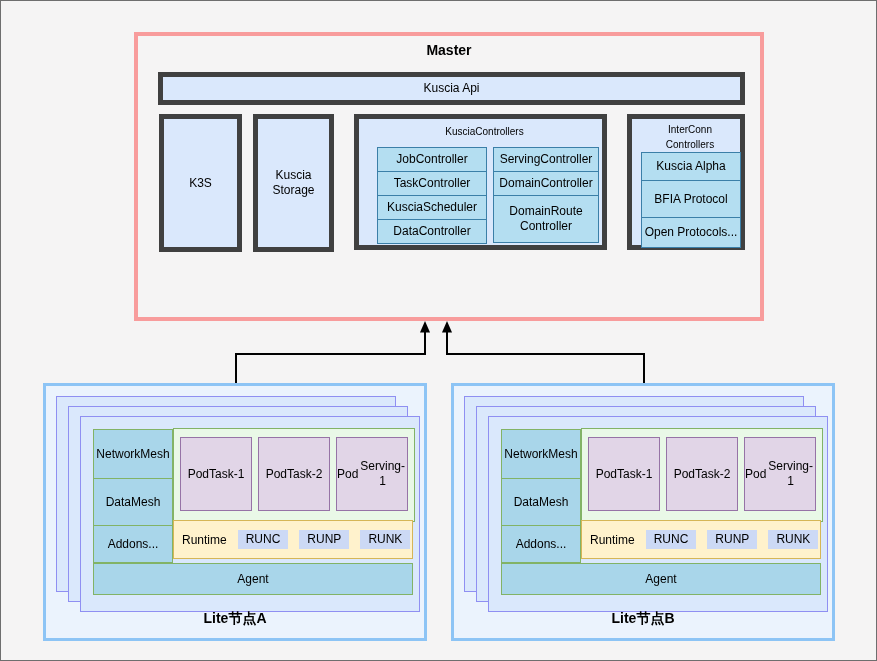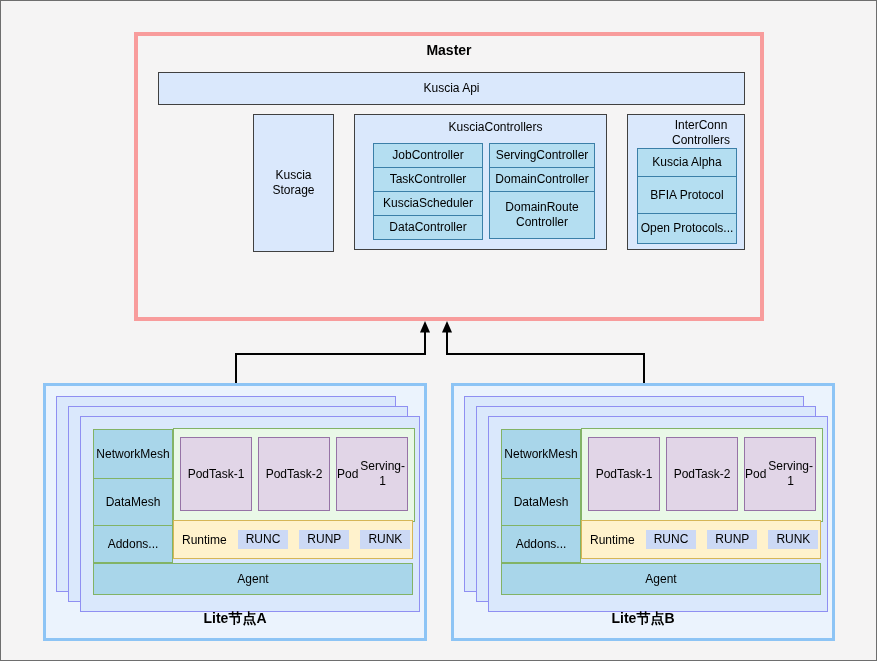--- a/index.html
+++ b/index.html
@@ -8,34 +8,34 @@
     position:relative; width:877px; height:661px;
     background:#f5f4f4; border:1px solid #6e6e6e; box-sizing:border-box;
     overflow:hidden;
   }
   .abs { position:absolute; box-sizing:border-box; }
   .box {
     position:absolute; box-sizing:border-box;
     display:flex; align-items:center; justify-content:center;
     text-align:center; font-size:12px; line-height:15px;
   }
-  .blue   { background:#dae8fc; border:1px solid #404040; }
+  .blue   { background:#dae8fc; border:5px solid #404040; }
   .cyan   { background:#b4def1; border:1px solid #3b7fa8; }
   .cyang  { background:#a9d6ea; border:1px solid #82b366; }
   .purple { background:#e1d5e7; border:1px solid #9673a6; }
 
   
   .master {
     left:133px; top:31px; width:630px; height:289px;
     border:4px solid #f89c9c; background:transparent;
   }
   .master-title { left:133px; top:41px; width:630px; text-align:center;
     font-weight:bold; font-size:14px; }
-  .panel-title { position:absolute; top:5px; left:15px; width:100%;
-    text-align:center; font-size:12px; line-height:15px; }
+  .panel-title { position:absolute; top:5px; left:4px; width:100%;
+    text-align:center; font-size:10px; line-height:15px; }
 
   .col-stack { position:absolute; display:flex; flex-direction:column; }
   .col-stack .box { position:relative; flex:none; margin-top:-1px; width:100%; }
   .col-stack .box:first-child { margin-top:0; }
 
   
   .lite-outer {
     width:384px; height:258px; top:382px;
     background:#ebf3fd; border:3px solid #8dc4f5;
   }
@@ -69,20 +69,23 @@
 
 <div class="canvas">
 
   <div class="box master"></div>
   <div class="abs master-title">Master</div>
 
   <div class="box blue" style="left:157px; top:71px; width:587px; height:33px;">
     <span>Kuscia Api</span>
   </div>
 
+  <div class="box blue" style="left:158px; top:113px; width:83px; height:138px;">
+    <span>K3S</span>
+  </div>
 
   <div class="box blue" style="left:252px; top:113px; width:81px; height:138px; padding:0 16px;text-align:center;">
     <span>Kuscia Storage</span>
   </div>
 
   <div class="box blue" style="left:353px; top:113px; width:253px; height:136px;">
     <div class="panel-title">KusciaControllers</div>
     <div class="col-stack" style="left:18px; top:28px; width:110px;">
       <div class="box cyan" style="height:25px;">
           <span>JobController</span>

